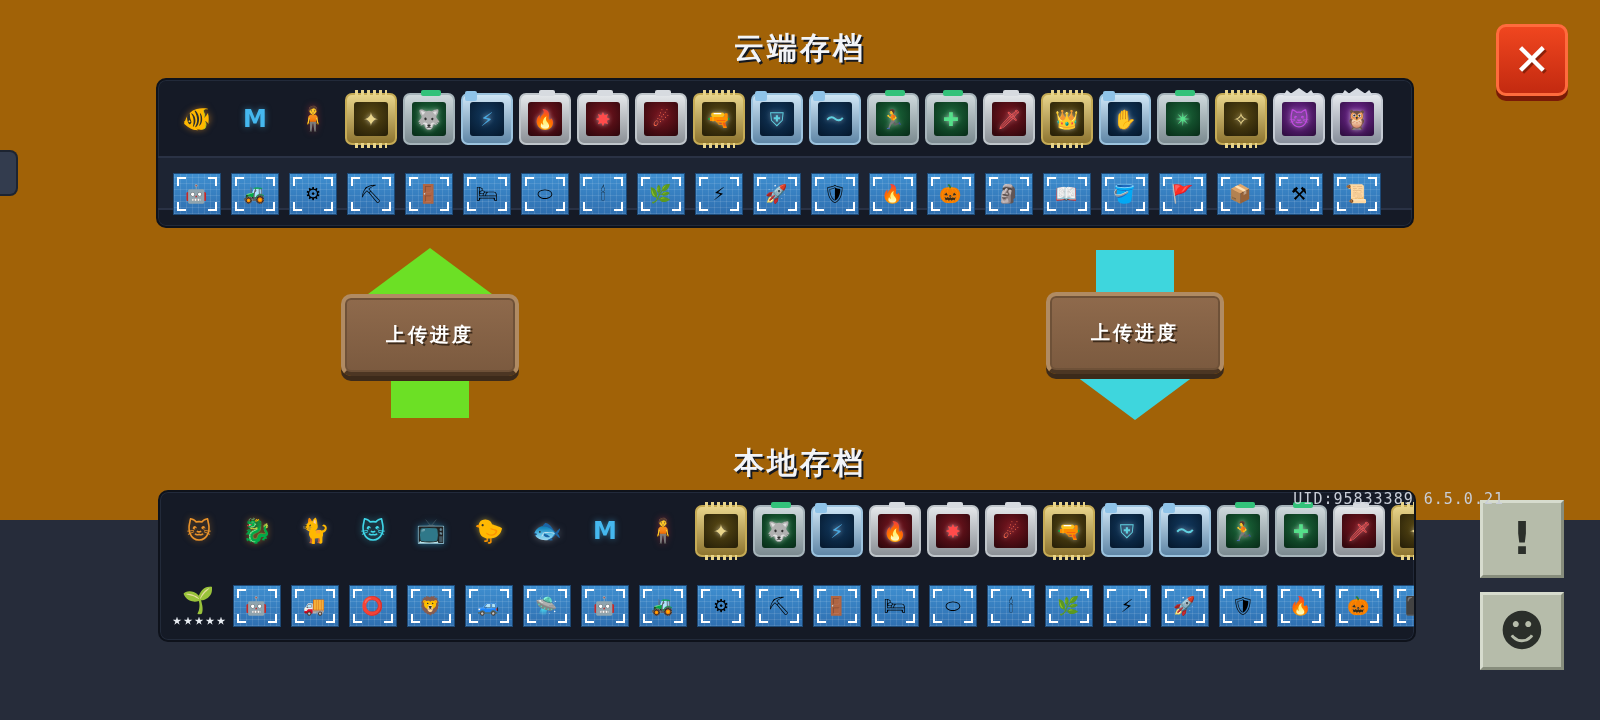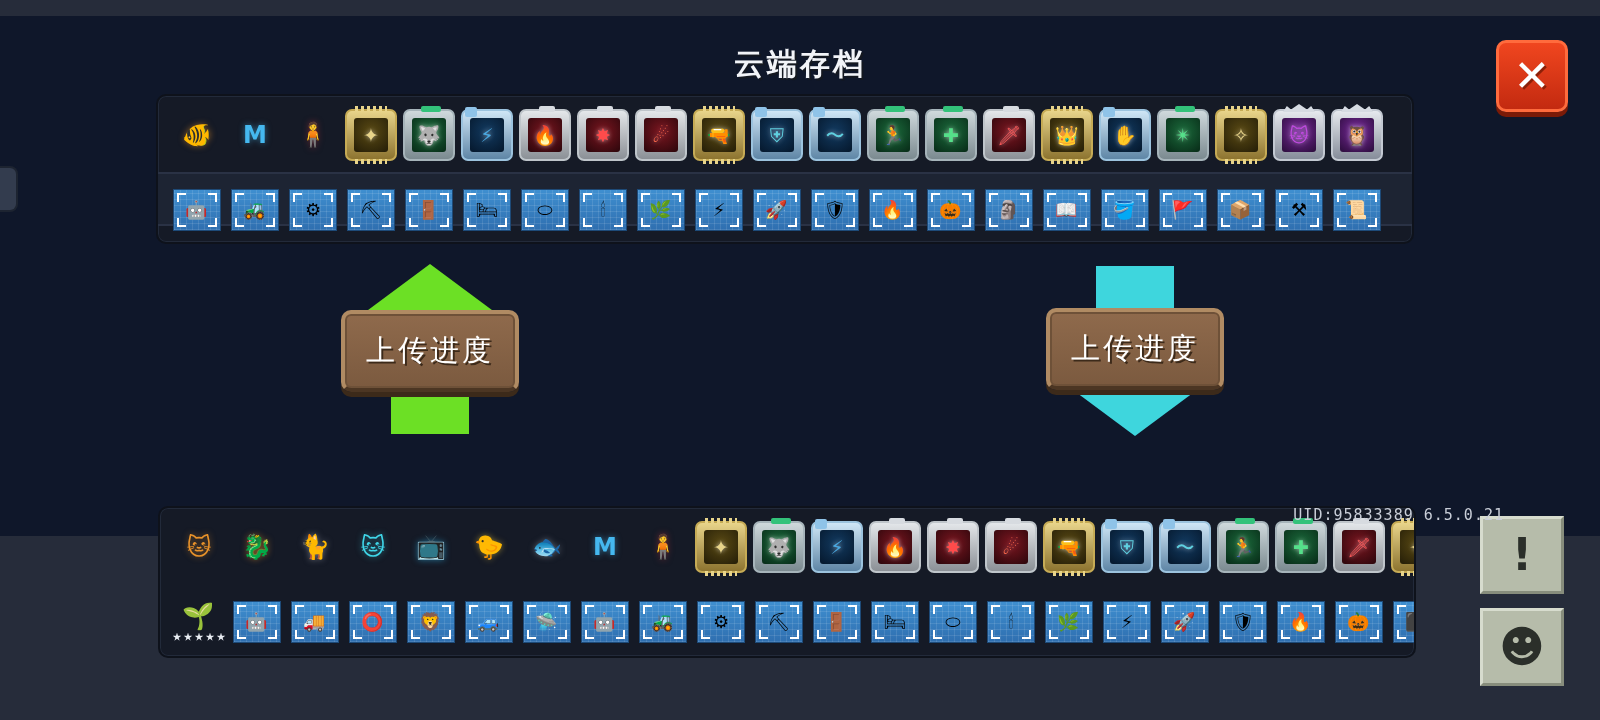--- a/index.html
+++ b/index.html
@@ -3,21 +3,21 @@
 <meta charset="utf-8">
 <title>云端存档</title>
 <style>
   * { box-sizing: border-box; margin: 0; padding: 0; }
   html, body {
     width: 1600px; height: 720px;
     background: #262c3a;
     font-family: "DejaVu Sans", "Liberation Sans", sans-serif;
     overflow: hidden;
   }
-  #root { position: relative; width: 1600px; height: 520px; background: #0f172a; margin-top: 16px; }
+  #root { position: relative; width: 1600px; height: 520px; background: #a16207; }
 
   
   .section-title {
     position: absolute;
     width: 100%;
     text-align: center;
     color: #f2f4f8;
     font-size: 30px;
     letter-spacing: 3px;
     font-weight: bold;
@@ -168,23 +168,23 @@
     border: 4px solid #b08b63;
     border-bottom-color: #4c3623;
     border-radius: 10px;
     box-shadow: 0 5px 0 #3c2a1a, inset 0 0 0 2px #6e5138;
     display: flex; align-items: center; justify-content: center;
     z-index: 5;
     cursor: pointer;
   }
   .btn span {
     color: #ffffff;
-    font-size: 29px;
+    font-size: 19px;
     letter-spacing: 3px;
-    font-weight: normal;
+    font-weight: bold;
     text-shadow: 2px 2px 0 #3c2a1a;
   }
 
   
   #close-button {
     position: absolute; right: 32px; top: 24px;
     width: 72px; height: 72px;
     background: linear-gradient(#f0461f, #c32a10);
     border: 3px solid #ff6b3d;
     border-radius: 10px;
@@ -574,20 +574,21 @@
   </div>
 
   <div class="action down" id="download-action">
     <div class="arrow-tail"></div>
     <div class="btn">
       <span>上传进度</span>
     </div>
     <div class="arrow-head"></div>
   </div>
 
+  <div class="section-title" id="local-title">本地存档</div>
 
   <div class="panel" id="local-panel">
     <div class="row row-top" id="local-row-1">
         <div class="slot">
           <div class="pet" style="display: flex; align-items: center; justify-content: center; color: rgb(232, 146, 42); font-size: 24px; font-weight: bold; text-shadow: rgba(232, 146, 42, 0.533) 0px 0px 6px;">🐱</div>
         </div>
         <div class="slot">
           <div class="pet" style="display: flex; align-items: center; justify-content: center; color: rgb(232, 146, 42); font-size: 24px; font-weight: bold; text-shadow: rgba(232, 146, 42, 0.533) 0px 0px 6px;">🐉</div>
         </div>
         <div class="slot">

